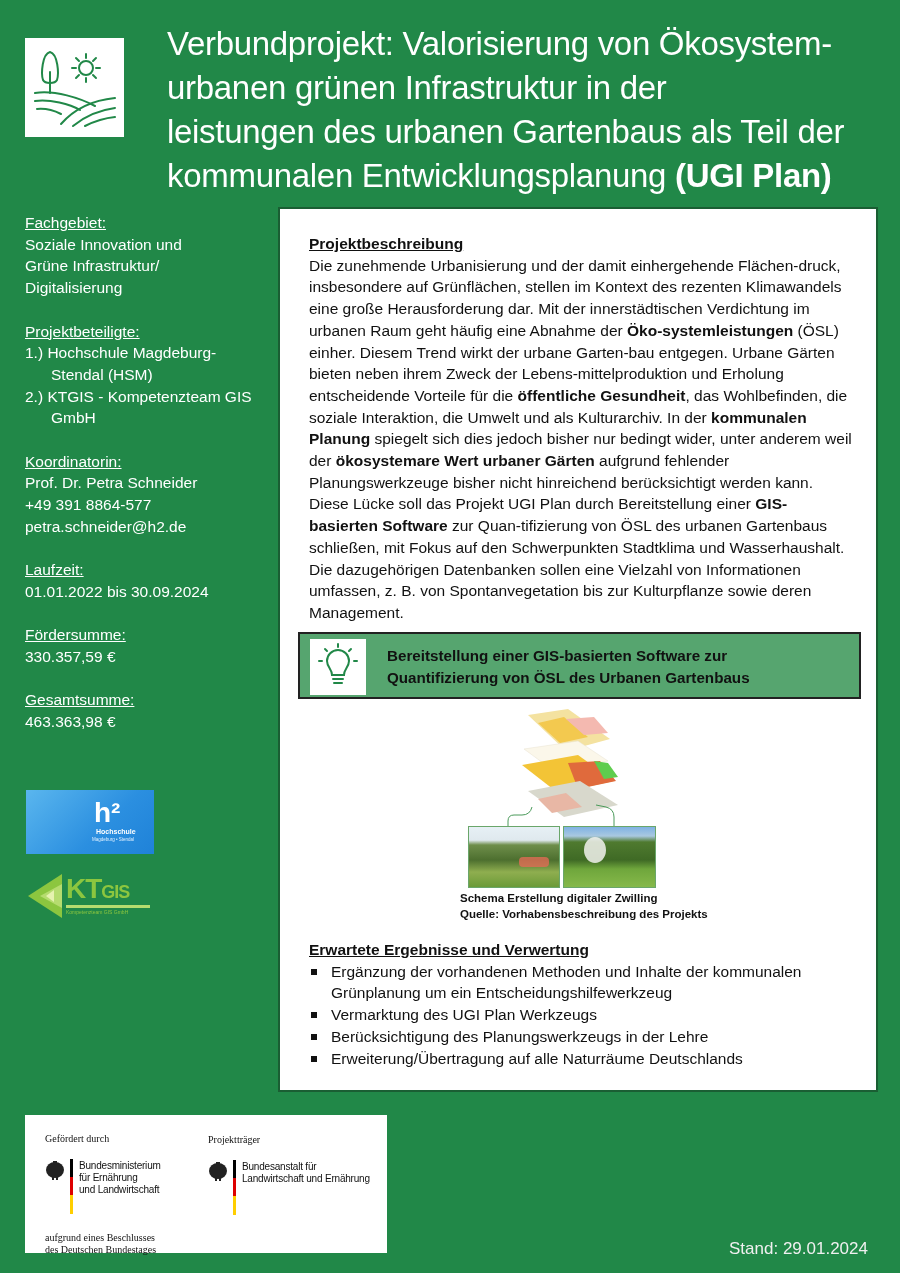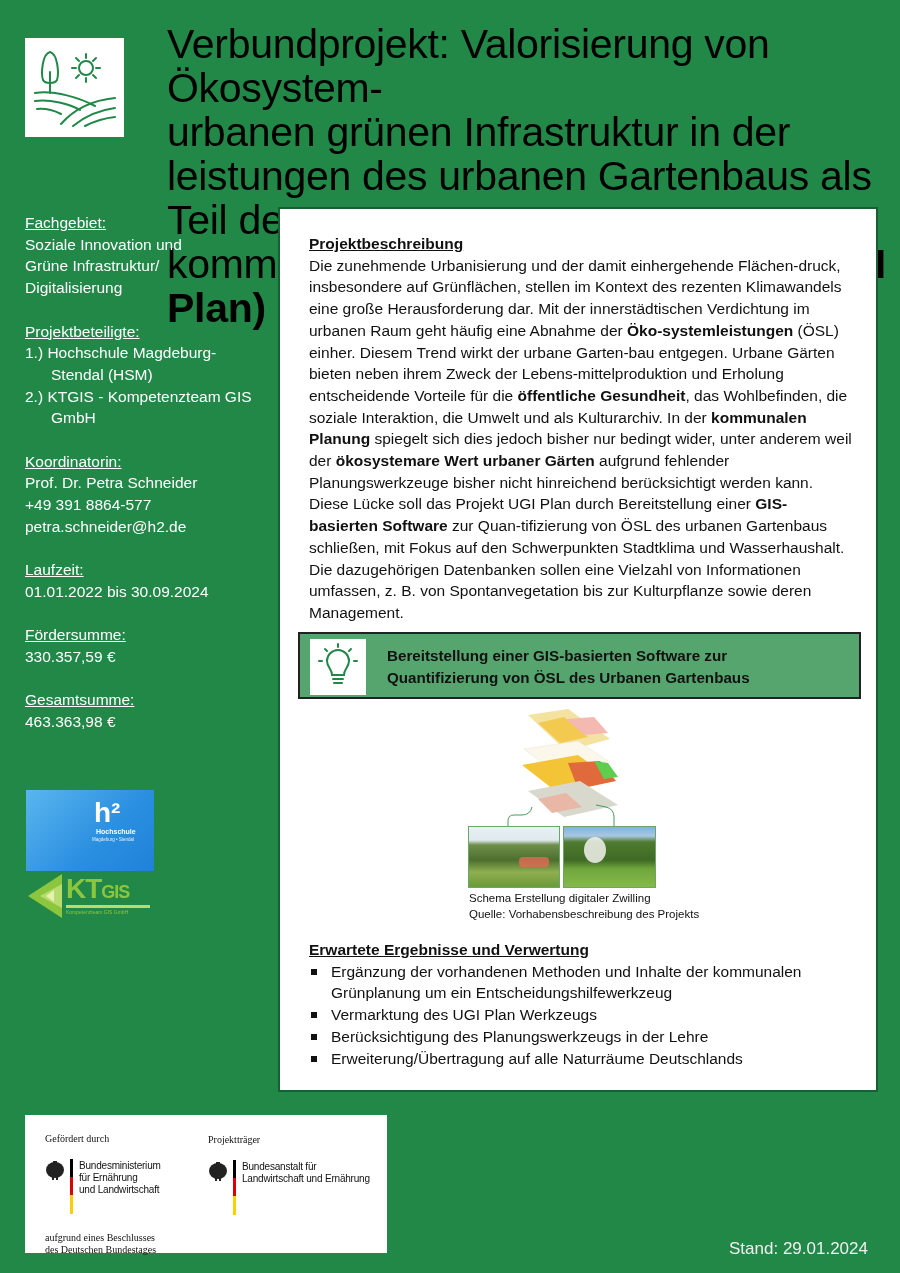--- a/index.html
+++ b/index.html
@@ -10,32 +10,32 @@
     position: relative;
     overflow: hidden;
     color: #fff;
   }
   .logo-box {
     position: absolute; left: 25px; top: 38px; width: 99px; height: 99px;
     background: #fff;
   }
   .title {
     position: absolute; left: 167px; top: 22px; width: 720px;
-    font-size: 41px; line-height: 44px; color: #000000; letter-spacing: -0.3px;
+    font-size: 33px; line-height: 44px; color: #ffffff; letter-spacing: -0.3px;
   }
   .title b { font-weight: bold; }
   .sidebar {
     position: absolute; left: 25px; top: 212px; width: 250px;
     font-size: 15.5px; line-height: 21.7px; color: #fff;
   }
   .sidebar .sec { margin-bottom: 21.7px; }
   .sidebar .head { font-weight: normal; text-decoration: underline; }
   .sidebar .indent { padding-left: 26px; }
   .h2-logo {
-    position: absolute; left: 26px; top: 790px; width: 128px; height: 81px;
+    position: absolute; left: 26px; top: 790px; width: 128px; height: 64px;
     background: linear-gradient(135deg, #5ab6ee 0%, #2b8fe0 60%, #1f82d8 100%);
   }
   .kt-logo { position: absolute; left: 26px; top: 872px; width: 124px; height: 50px; }
   .panel {
     position: absolute; left: 278px; top: 207px; width: 600px; height: 885px;
     background: #fff; border: 2px solid #1a5e33;
     color: #111;
   }
   .panel .section-title { font-weight: bold; text-decoration: underline; font-size: 15.5px; }
   .desc { position: absolute; left: 29px; top: 24px; width: 545px; font-size: 15.5px; line-height: 21.7px; }
@@ -43,21 +43,21 @@
     position: absolute; left: 18px; top: 423px; width: 563px; height: 67px;
     background: #56a56f; border: 2px solid #222;
   }
   .highlight .icon-box {
     position: absolute; left: 10px; top: 5px; width: 56px; height: 56px; background: #fff;
   }
   .highlight .txt {
     position: absolute; left: 87px; top: 11px; font-weight: bold; font-size: 15.2px; line-height: 21.5px; color: #111;
   }
   .figure { position: absolute; left: 188px; top: 500px; width: 190px; height: 150px; }
-  .caption { position: absolute; left: 189px; top: 682px; font-size: 11.5px; line-height: 15.5px; color: #111; }
+  .caption { position: absolute; left: 180px; top: 682px; font-size: 11.5px; line-height: 15.5px; color: #111; font-weight: bold; }
   .results { position: absolute; left: 29px; top: 730px; width: 555px; font-size: 15.5px; line-height: 21.7px; }
   .results ul { list-style: none; margin-top: 0; }
   .results li { position: relative; padding-left: 22px; }
   .results li .bullet {
     position: absolute; left: 2px; top: 8px; width: 6px; height: 6px; background: #111;
   }
   .funding {
     position: absolute; left: 25px; top: 1115px; width: 362px; height: 138px; background: #fff;
     font-family: "Liberation Serif", serif; color: #111;
   }

